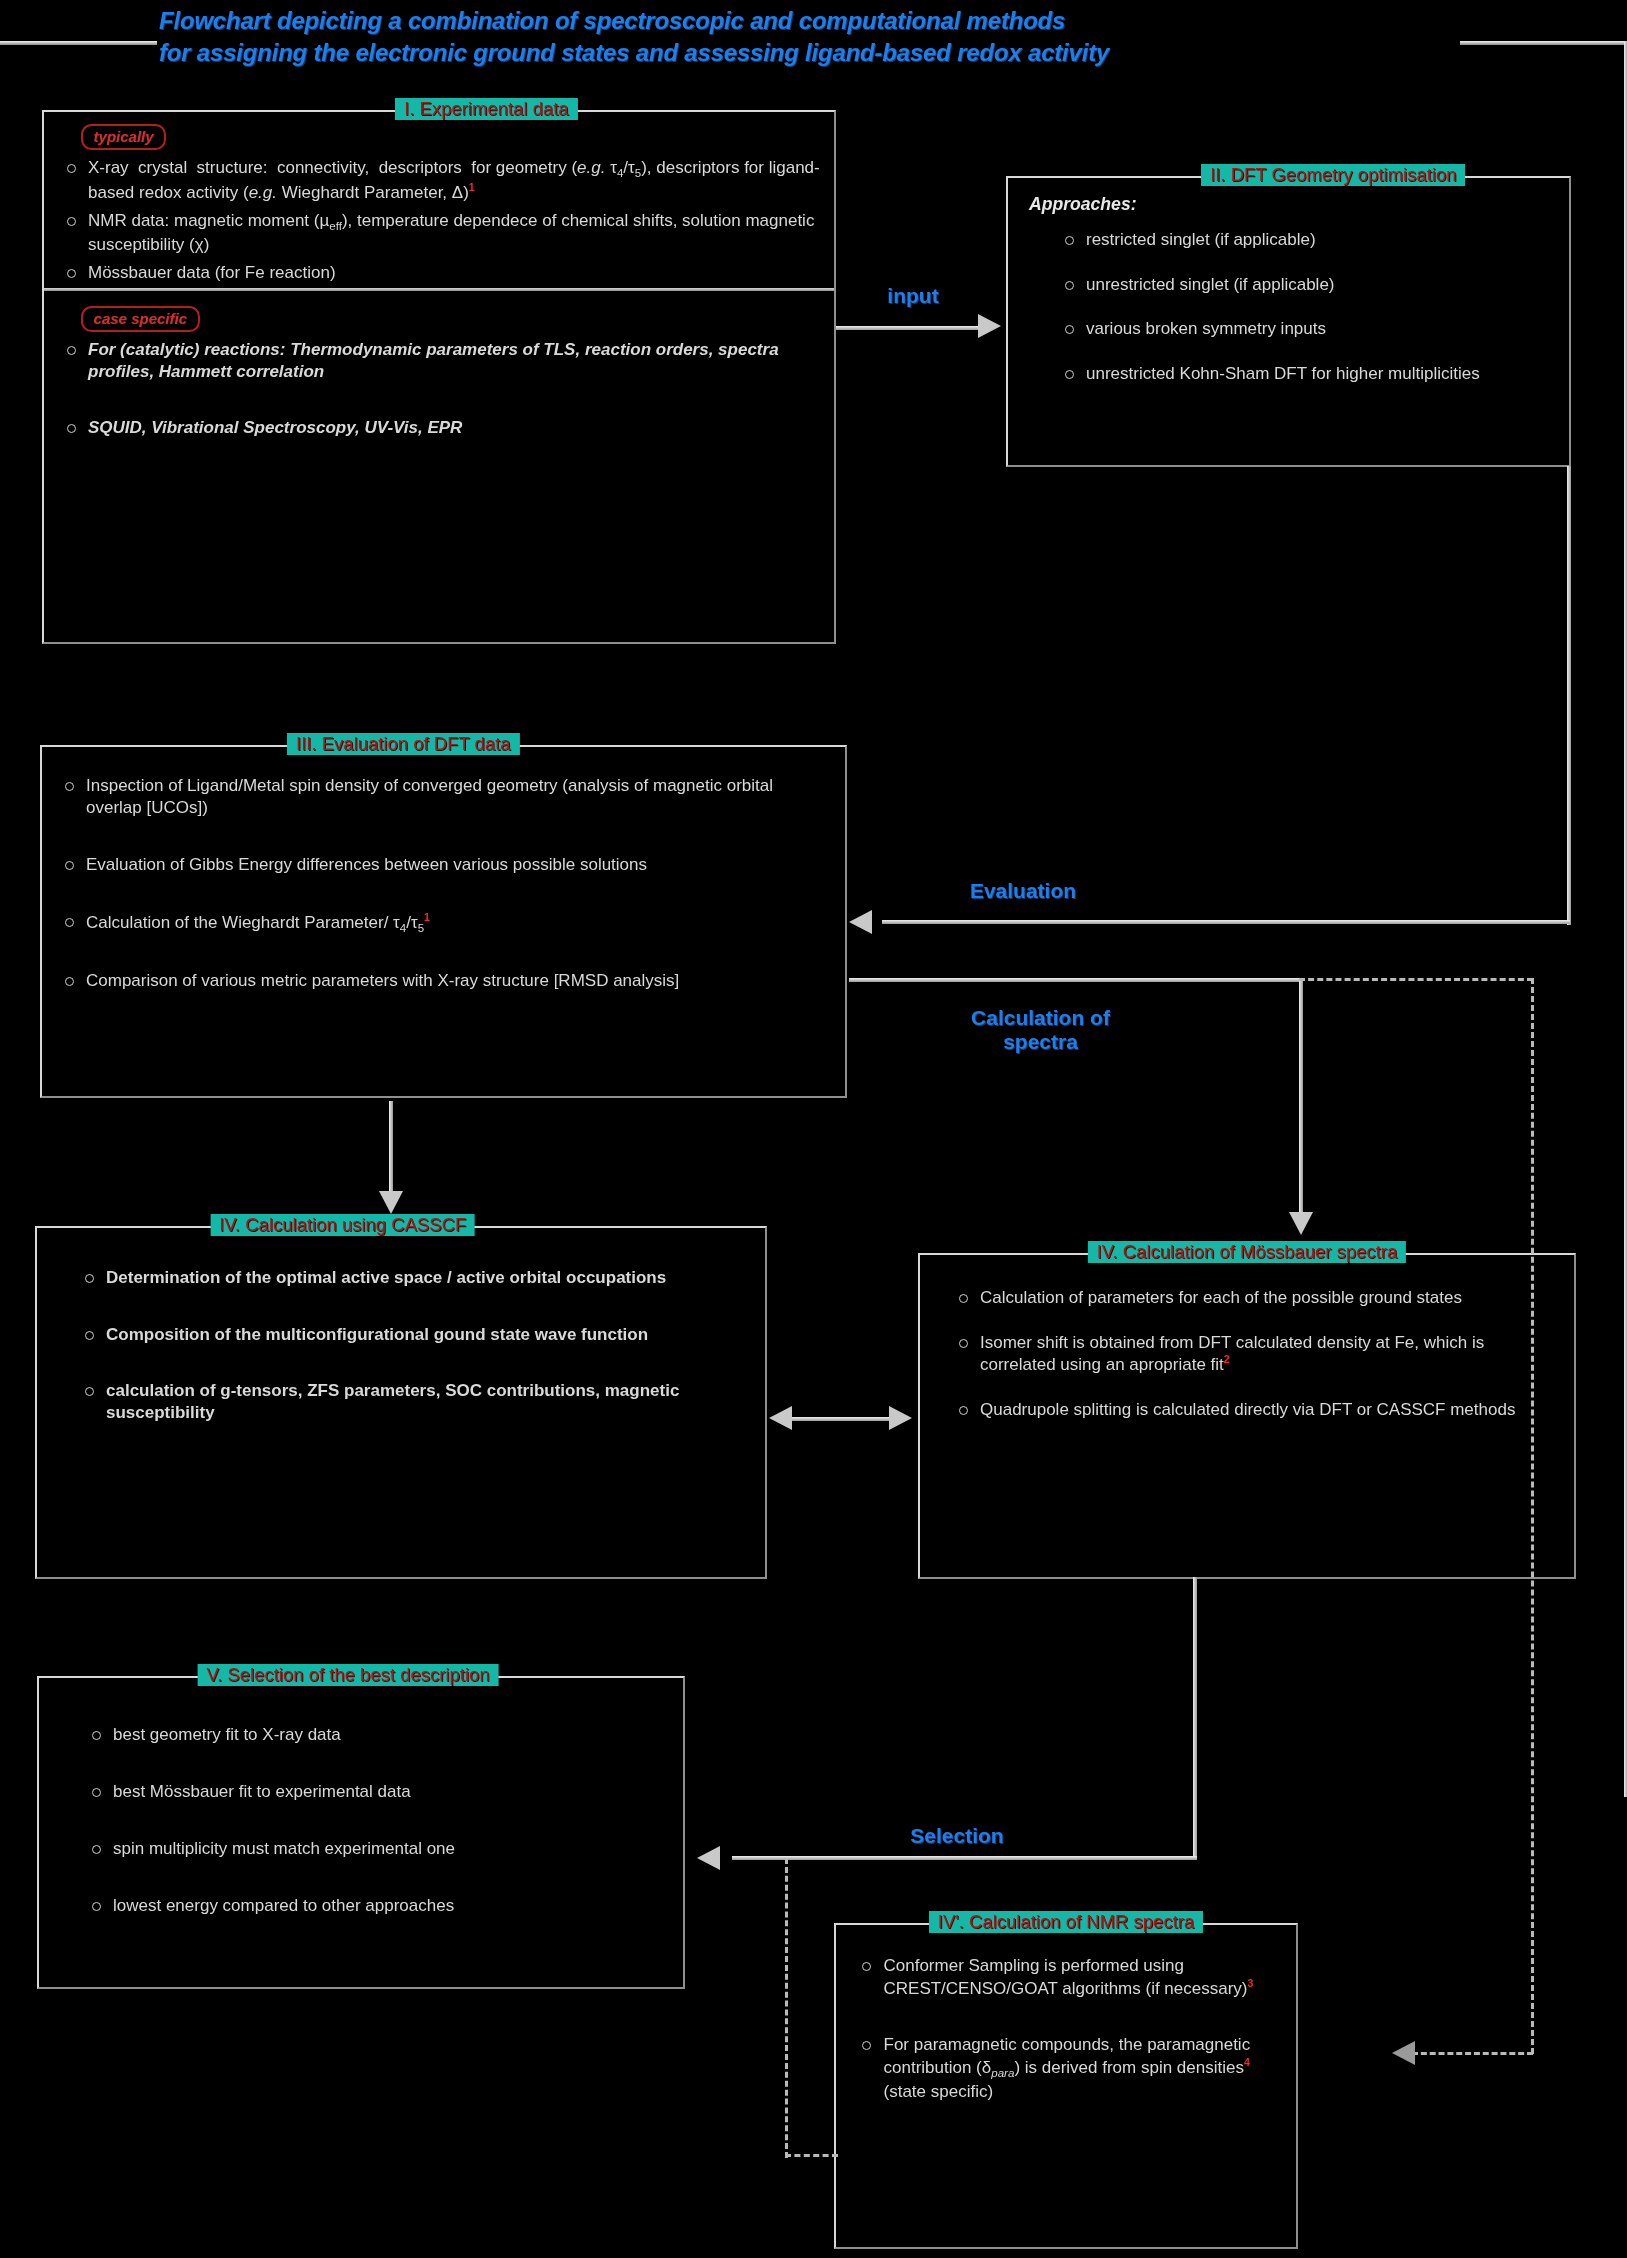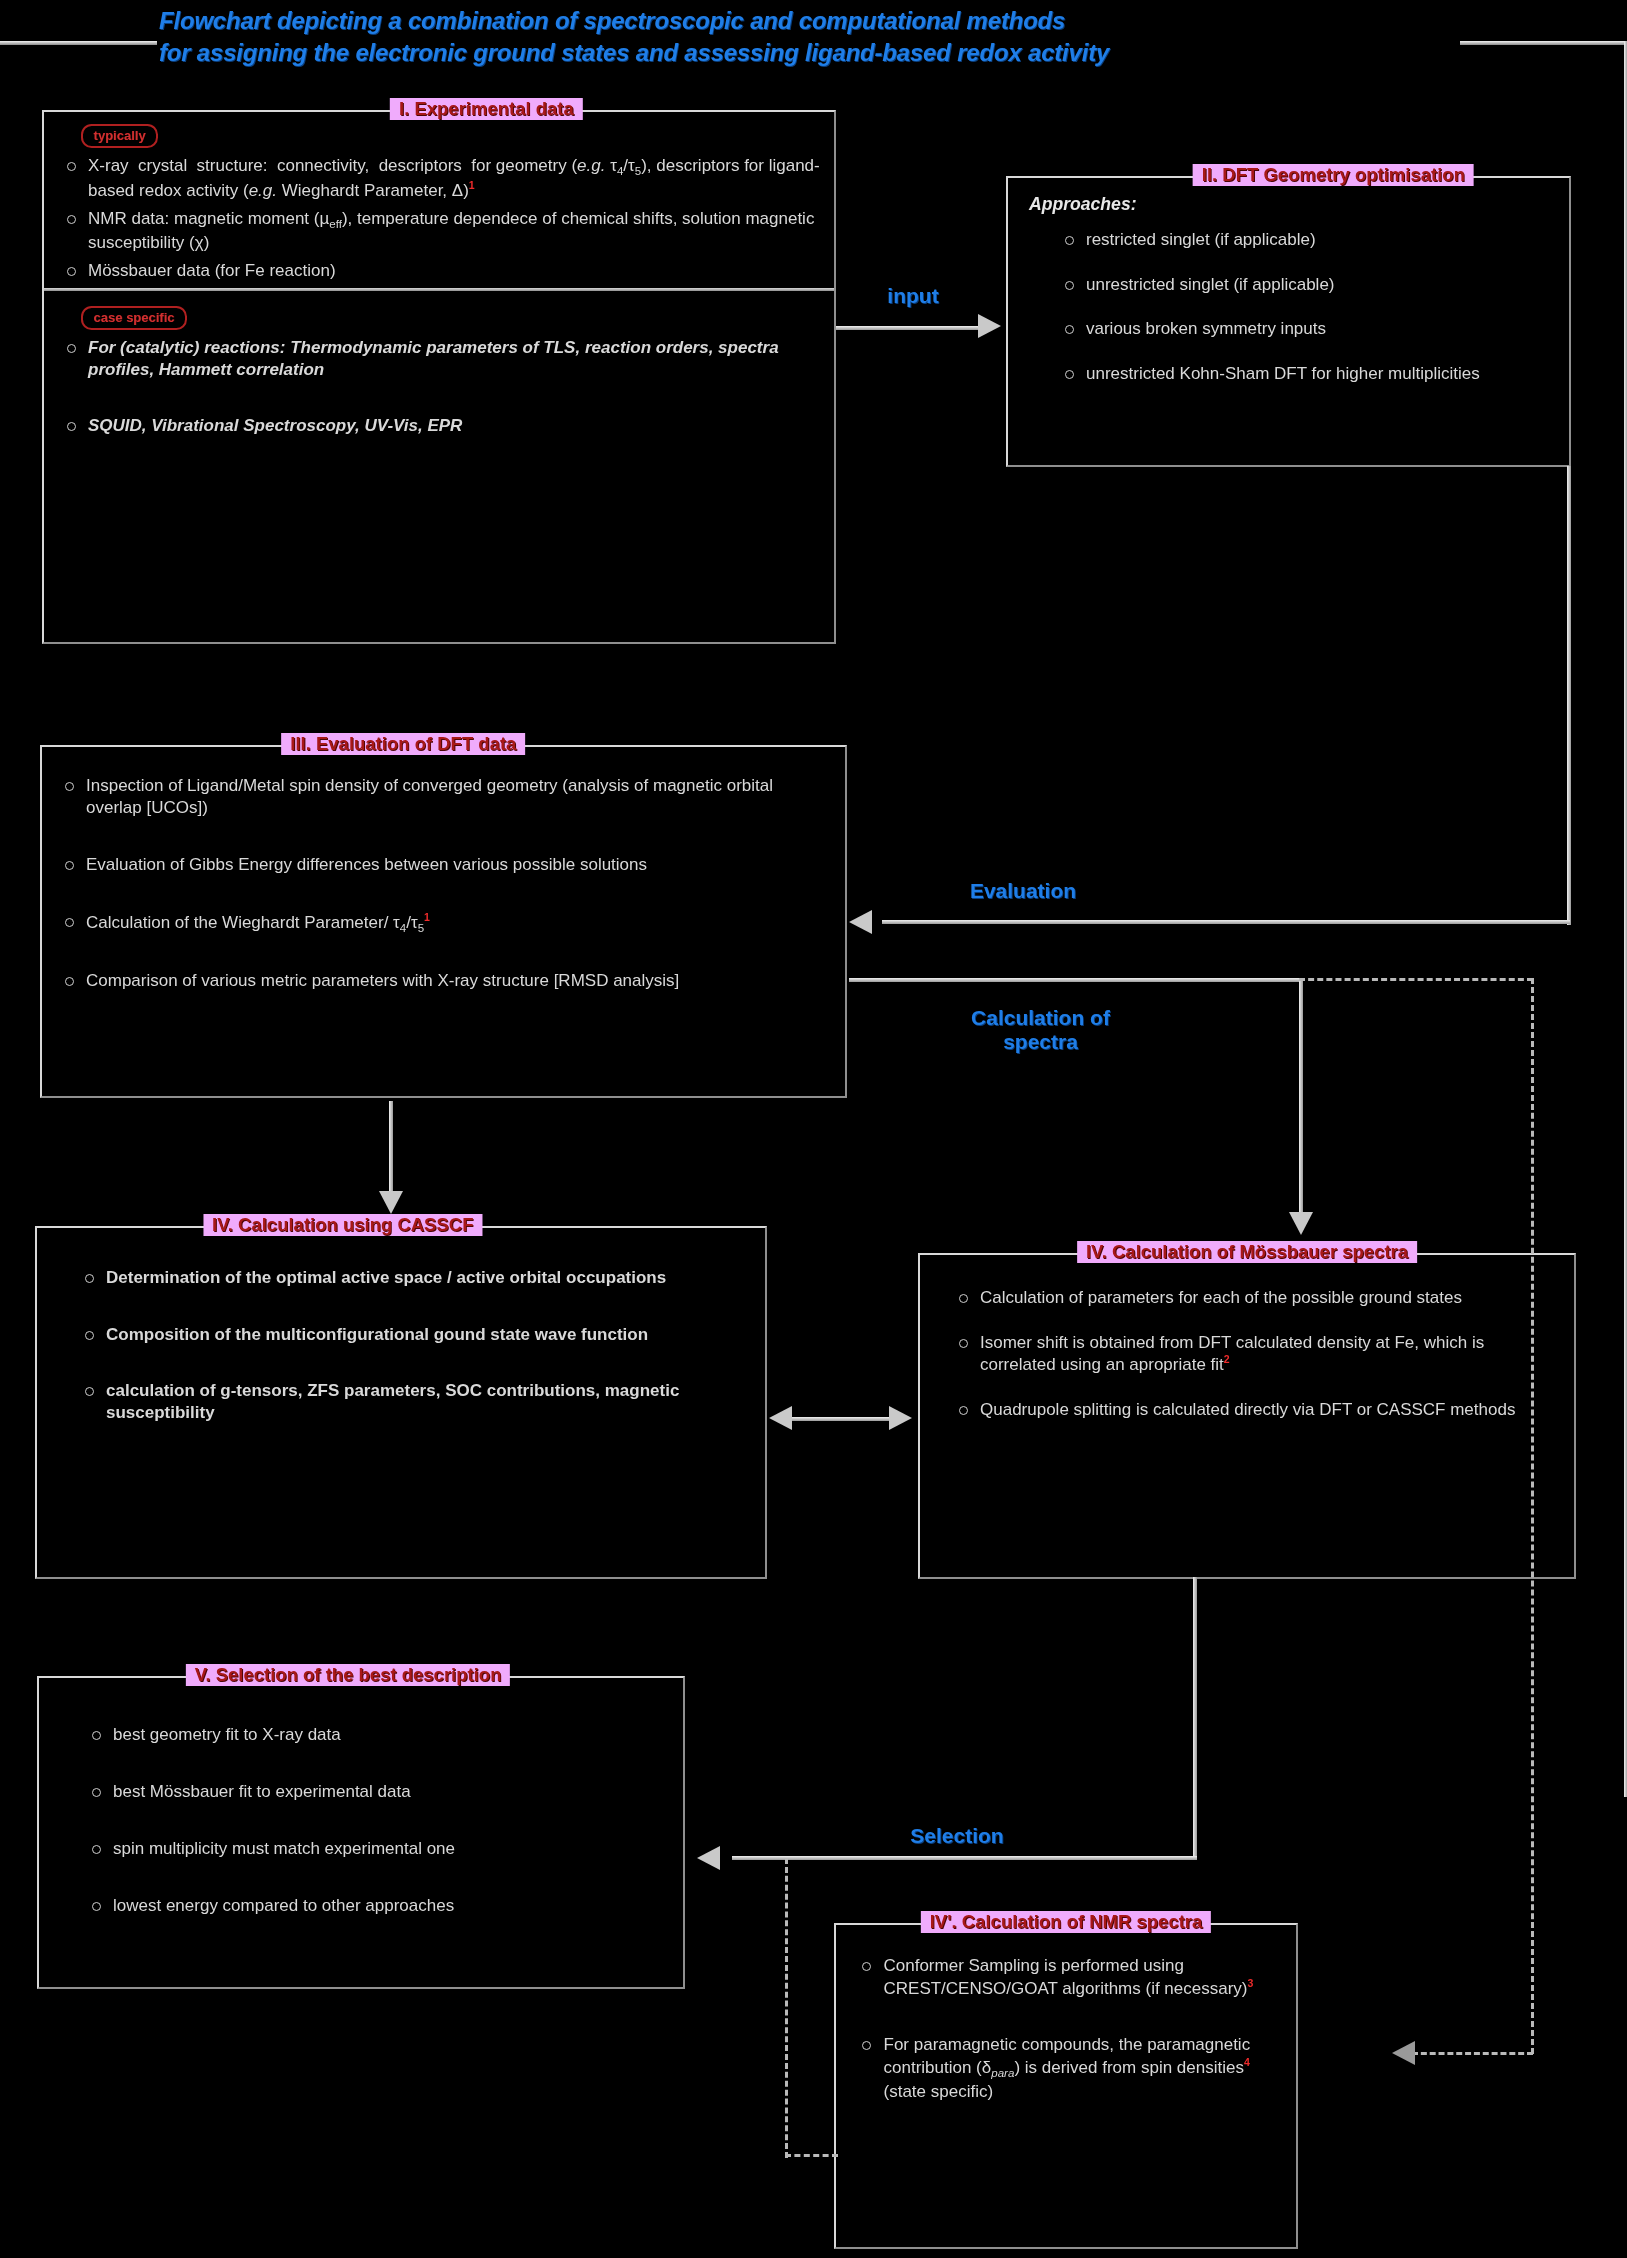--- a/index.html
+++ b/index.html
@@ -40,24 +40,24 @@
   
   .box {
     position: absolute;
     border: 2.6px solid;
     border-color: #d8d8d8 #8f8f8f #8f8f8f #d8d8d8;
     box-sizing: border-box;
   }
   .box > .legend {
     position: absolute;
     top: -14px;
-    background: #f0abfc;
+    background: #14b8a6;
     padding: 0 8.8px;
     color: #a81818;
-    font-weight: bold;
+    font-weight: normal;
     font-size: 18.5px;
     white-space: nowrap;
     text-shadow: 0.9px 0.9px 0 #4d0606;
   }
   .legend.c { left: 50%; transform: translateX(-50%); }
 
   .box-inner { padding: 12.4px 14px 8.8px 14px; }
 
   
   ul.b {
@@ -88,22 +88,23 @@
   .supr { font-size: 0.62em; vertical-align: super; color: #ef2b2b;
           font-weight: bold; }
   .sub { font-size: 0.68em; vertical-align: sub; }
 
   
   .pill {
     display: inline-block;
     border: 2.2px solid #b02020;
     border-radius: 10.6px;
     color: #d03030;
+    font-style: italic;
     font-weight: bold;
-    font-size: 13px;
+    font-size: 15px;
     padding: 1.8px 10.6px 2.6px 10.6px;
     margin: 0 0 7px 23px;
     text-shadow: 0.4px 0.4px 0 #5b0d0d;
   }
 
   
   .inner-div {
     position: absolute;
     left: 0; right: 0;
     height: 2.6px;

